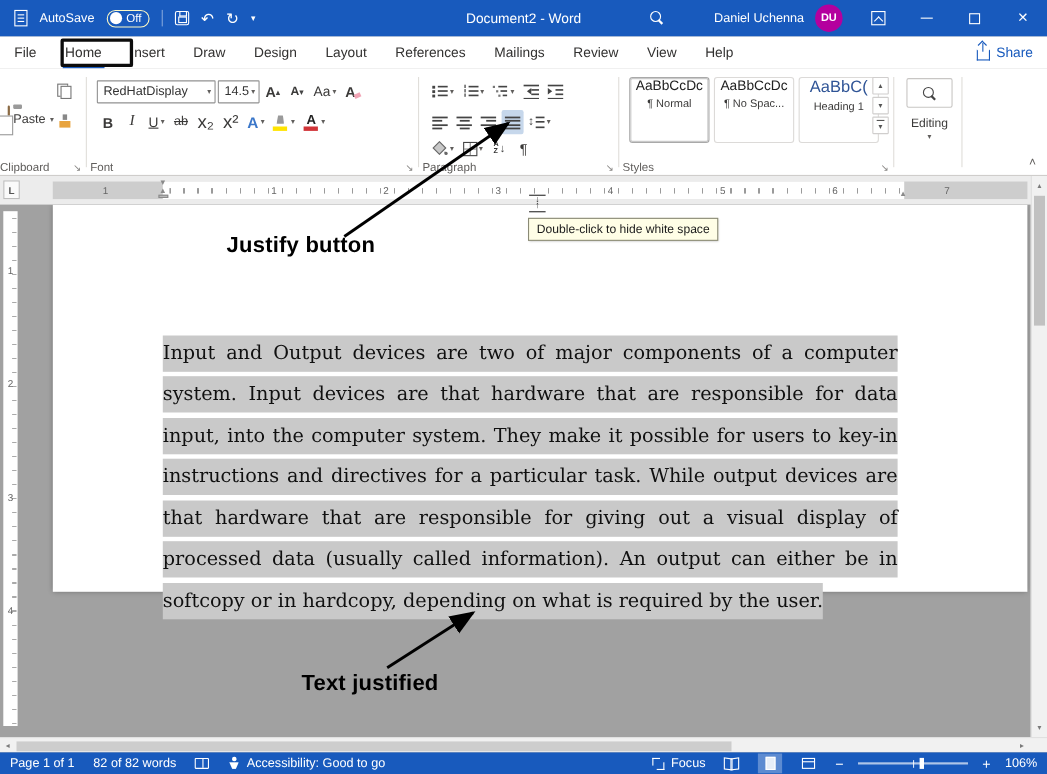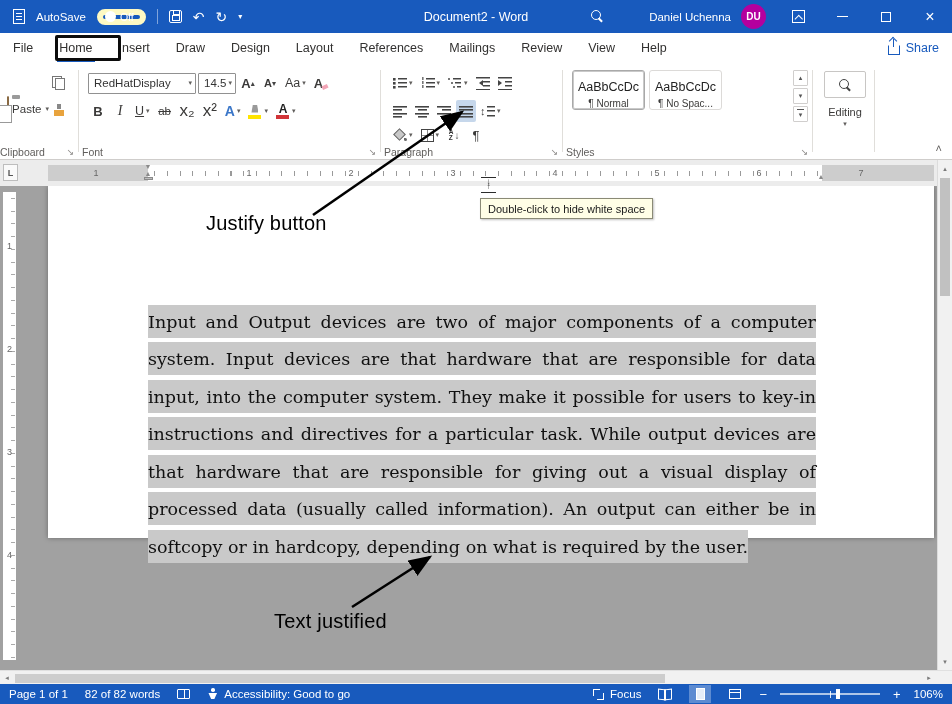--- a/index.html
+++ b/index.html
@@ -4,21 +4,21 @@
 <style>
 *{margin:0;padding:0;box-sizing:border-box}
 body{width:952px;height:704px;font-family:"Liberation Sans",sans-serif;overflow:hidden;background:#a1a1a1}
 .win{position:absolute;top:0;left:0;width:952px;height:704px;overflow:hidden;background:#a1a1a1}
 
 
 .titlebar{position:absolute;left:0;top:0;width:100%;height:33px;background:#185ABD;color:#fff;display:flex;align-items:center;z-index:5}
 .qat{display:flex;align-items:center;gap:11px;padding-left:13px;font-size:11.5px}
 .i-appdoc{width:12px;height:15px;border:1.3px solid #fff;position:relative;display:inline-block}
 .i-appdoc::before{content:"";position:absolute;left:2px;top:3px;width:6px;height:1.2px;background:#fff;box-shadow:0 3px 0 #fff,0 6px 0 #fff}
-.toggle{display:flex;align-items:center;gap:4px;border:6px solid #fef9c3;border-radius:9px;height:16px;padding:1px 6px 1px 2px}
+.toggle{display:flex;align-items:center;gap:4px;border:1px solid #fef9c3;border-radius:9px;height:16px;padding:1px 6px 1px 2px}
 .knob{width:11px;height:11px;border-radius:50%;background:#fff}
 .toggle .tlbl{font-size:10.5px}
 .qsep{width:1px;height:15px;background:rgba(255,255,255,.45)}
 .i-save{width:13px;height:13px;border:1.4px solid #fff;border-radius:2px;position:relative;display:inline-block}
 .i-save::before{content:"";position:absolute;top:-1px;left:3px;width:5px;height:4px;border:1px solid #fff;border-top:none}
 .i-save::after{content:"";position:absolute;bottom:1px;left:2px;width:6px;height:4px;border:1px solid #fff}
 .tglyph{font-size:14px;line-height:1}
 .tglyph.sm{font-size:8px}
 .tb-title{position:absolute;left:0;right:0;top:0;height:33px;display:flex;align-items:center;justify-content:center;font-size:12.5px;pointer-events:none}
 .i-mag{width:14px;height:14px;position:relative;display:inline-block}
@@ -100,21 +100,21 @@
 .i-paste::after{content:"";position:absolute;right:-4px;bottom:-3px;width:12px;height:16px;background:#fff;border:1px solid #999}
 .plbl{font-size:11.5px;color:#3b3a39}
 .smallcol{position:absolute;left:52px;top:14px;display:flex;flex-direction:column;gap:14px;align-items:center}
 .i-copy{width:13px;height:14px;position:relative}
 .i-copy::before{content:"";position:absolute;left:0;top:0;width:8px;height:10px;border:1px solid #777;background:#fff}
 .i-copy::after{content:"";position:absolute;right:0;bottom:0;width:8px;height:10px;border:1px solid #777;background:#fff}
 .i-painter{width:12px;height:13px;position:relative}
 .i-painter::before{content:"";position:absolute;left:4px;top:0;width:4px;height:5px;background:#888}
 .i-painter::after{content:"";position:absolute;left:1px;top:6px;width:10px;height:6px;background:#E8A33D}
 
-.card{position:absolute;top:8px;width:73px;height:40px;background:#fff;border:1px solid #dcdad8;border-radius:3px;display:flex;flex-direction:column;align-items:center;justify-content:flex-end;gap:4px}
+.card{position:absolute;top:8px;width:73px;height:60px;background:#fff;border:1px solid #dcdad8;border-radius:3px;display:flex;flex-direction:column;align-items:center;justify-content:flex-start;gap:4px}
 .card.sel{border-color:#a9a9a9;box-shadow:inset 0 0 0 1px #c9c9c9}
 .prev{font-size:12.5px;color:#222;white-space:nowrap}
 .prev.h1{font-size:15px;color:#2F5496}
 .clbl{font-size:10px;color:#3b3a39;white-space:nowrap}
 .galbtns{position:absolute;right:4px;top:8px;width:15px;height:52px;display:flex;flex-direction:column;justify-content:space-between}
 .gb{height:16px;border:1px solid #d0cecd;background:#fff;display:flex;flex-direction:column;align-items:center;justify-content:center;font-size:7px;color:#555;border-radius:1px}
 .gb.more::before{content:"";width:7px;height:1.2px;background:#555;margin-bottom:1.5px}
 
 .editbox{position:absolute;left:8px;top:9px;width:42px;height:27px;border:1px solid #c8c6c4;background:#fff;border-radius:2px;display:flex;align-items:center;justify-content:center;color:#444}
 .editlbl{position:absolute;left:0;top:44px;width:100%;text-align:center;font-size:11px;color:#3b3a39}
@@ -169,21 +169,21 @@
 .i-page{width:9px;height:12px;border:1.2px solid #fff;background:rgba(255,255,255,.85)}
 .i-web{width:12px;height:10px;border:1.2px solid #fff;position:relative}
 .i-web::before{content:"";position:absolute;left:0;right:0;top:2px;height:1.2px;background:#fff}
 .zglyph{font-size:13px;line-height:1}
 .zoomtrack{width:100px;height:2px;background:rgba(255,255,255,.65);position:relative}
 .zoomtrack::before{content:"";position:absolute;left:50%;top:-2.5px;width:1.4px;height:7px;background:rgba(255,255,255,.85)}
 .zoomthumb{position:absolute;left:56px;top:-4px;width:4px;height:10px;background:#fff}
 
 
 .overlay{position:absolute;inset:0;z-index:40;pointer-events:none}
-.callout{position:absolute;font-weight:400;font-size:20px;color:#000;letter-spacing:.2px}
+.callout{position:absolute;font-weight:700;font-size:20px;color:#000;letter-spacing:.2px}
 .c1{left:206px;top:212px}
 .c2{left:274px;top:610px}
 .tooltip{position:absolute;left:480px;top:198px;height:21px;background:#FFFEE6;border:1px solid #8a8a76;font-size:11px;color:#1a1a1a;display:flex;align-items:center;padding:0 7px;white-space:nowrap;box-shadow:1px 1px 2px rgba(0,0,0,.25)}
 .wsicon{position:absolute;left:481px;top:177px;width:15px;height:16px;border-top:1.7px solid #2b2b2b;border-bottom:1.7px solid #2b2b2b;display:flex;flex-direction:column;align-items:center;justify-content:center;font-size:8px;line-height:.6;color:#2b2b2b}
 </style>
 </head>
 <body>
 
 <div class="win">
 
@@ -377,20 +377,24 @@
     <div class="gsep" style="left:562px"></div>
 
     <div class="grp" style="left:566px;width:246px">
       <div class="card sel" style="left:6px">
         <span class="prev">AaBbCcDc</span>
         <span class="clbl">¶ Normal</span>
       </div>
       <div class="card" style="left:83px">
         <span class="prev">AaBbCcDc</span>
         <span class="clbl">¶ No Spac...</span>
+      </div>
+      <div class="card" style="left:160px">
+        <span class="prev h1">AaBbC(</span>
+        <span class="clbl">Heading 1</span>
       </div>
       <div class="galbtns">
         <span class="gb">▴</span>
         <span class="gb">▾</span>
         <span class="gb more">▾</span>
       </div>
       <div class="glabel">Styles</div>
       <span class="launch">↘</span>
     </div>
     <div class="gsep" style="left:812px"></div>

